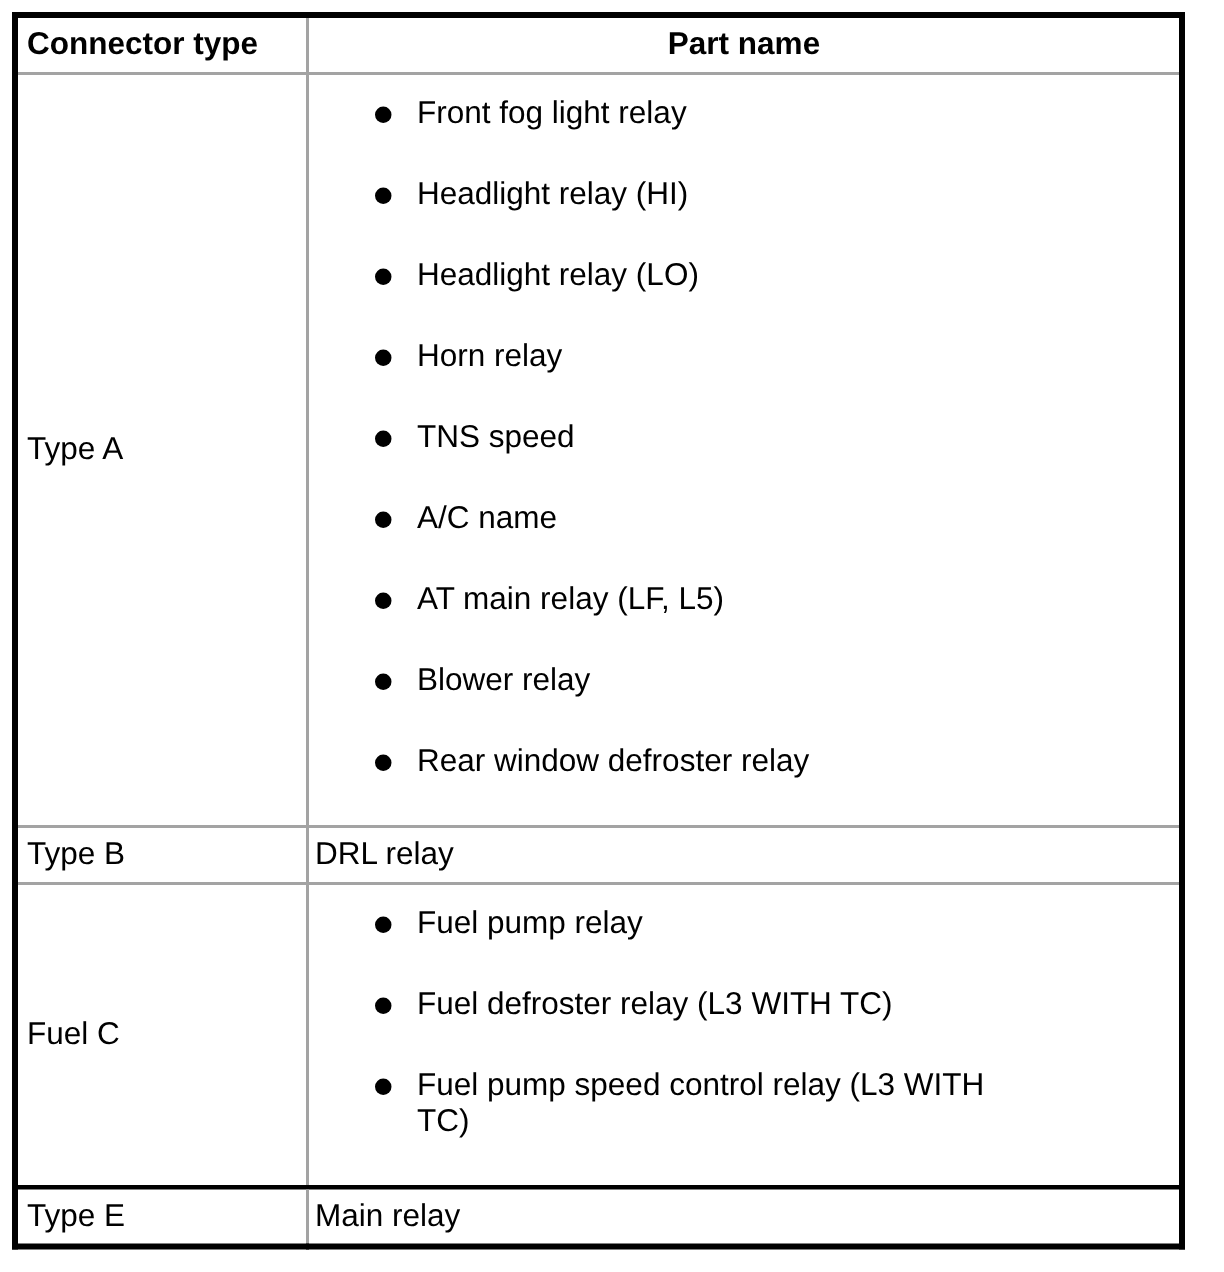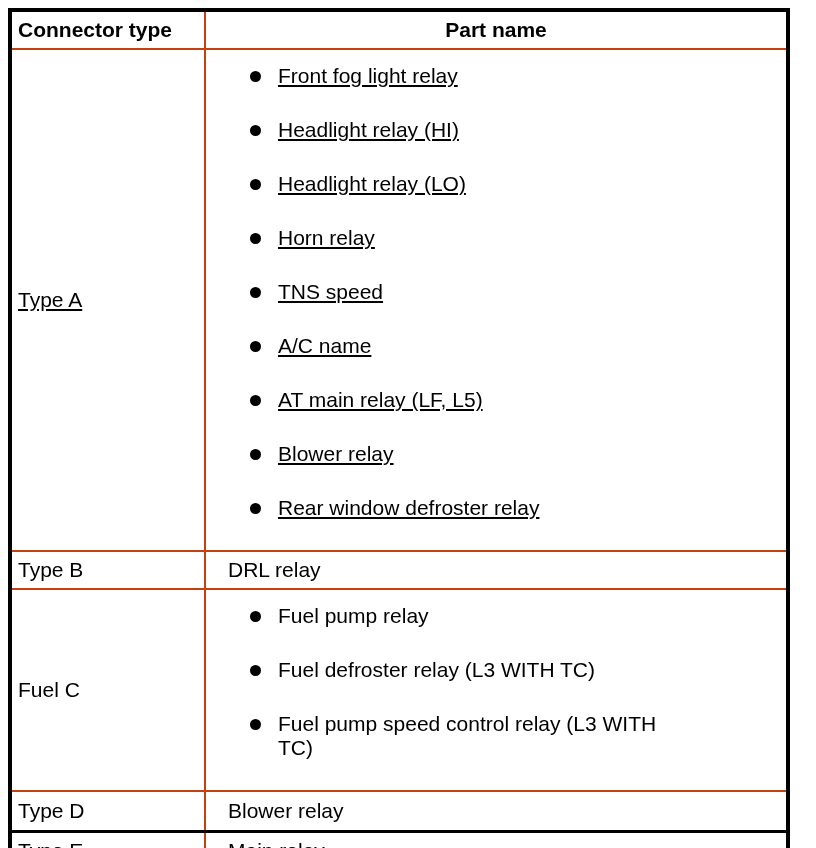--- a/index.html
+++ b/index.html
@@ -20,21 +20,21 @@
     position: absolute;
     left: 8px;
     top: 8px;
     width: 782px;
     border-collapse: collapse;
     table-layout: fixed;
     border: 4px solid #000000;
   }
   col.col-type { width: 195px; }
   th, td {
-    border: 2px solid #c2410c;
+    border: 2px solid #a3a3a3;
     padding: 0;
     font-size: 21px;
     line-height: 24px;
   }
   th {
     font-weight: bold;
     height: 36px;
   }
   th.th-type {
     text-align: left;
@@ -44,23 +44,23 @@
   }
   td.type-cell {
     vertical-align: middle;
     padding-left: 6px;
   }
   td.parts-cell {
     vertical-align: top;
   }
   td.parts-cell.simple {
     vertical-align: middle;
-    padding-left: 22px;
+    padding-left: 4px;
   }
-  tr.row-a td { height: 478px; text-decoration: underline; }
+  tr.row-a td { height: 478px; }
   tr.row-b td { height: 36px; }
   tr.row-c td { height: 180px; margin-top: 41px; }
   tr.row-d td { height: 38px; }
   tr.row-e td { height: 36px; border-top: 3px solid #000000; }
   ul.part-list {
     list-style: none;
     margin: 0;
     padding: 14px 8px 0 44px;
   }
   ul.part-list li {
@@ -159,26 +159,20 @@
                 <span class="part-text">Fuel defroster relay (L3 WITH TC)</span>
               </li>
             <li>
                 <span class="bullet"></span>
                 <span class="part-text">Fuel pump speed control relay (L3 WITH
 TC)</span>
               </li>
           </ul>
         </td>
       </tr>
-      <tr class="row-d">
-        <td class="type-cell">Type D</td>
-        <td class="parts-cell simple">
-          <span class="part-text">Blower relay</span>
-        </td>
-      </tr>
       <tr class="row-e">
         <td class="type-cell">Type E</td>
         <td class="parts-cell simple">
           <span class="part-text">Main relay</span>
         </td>
       </tr>
     </tbody>
   </table>
 </div>
 

